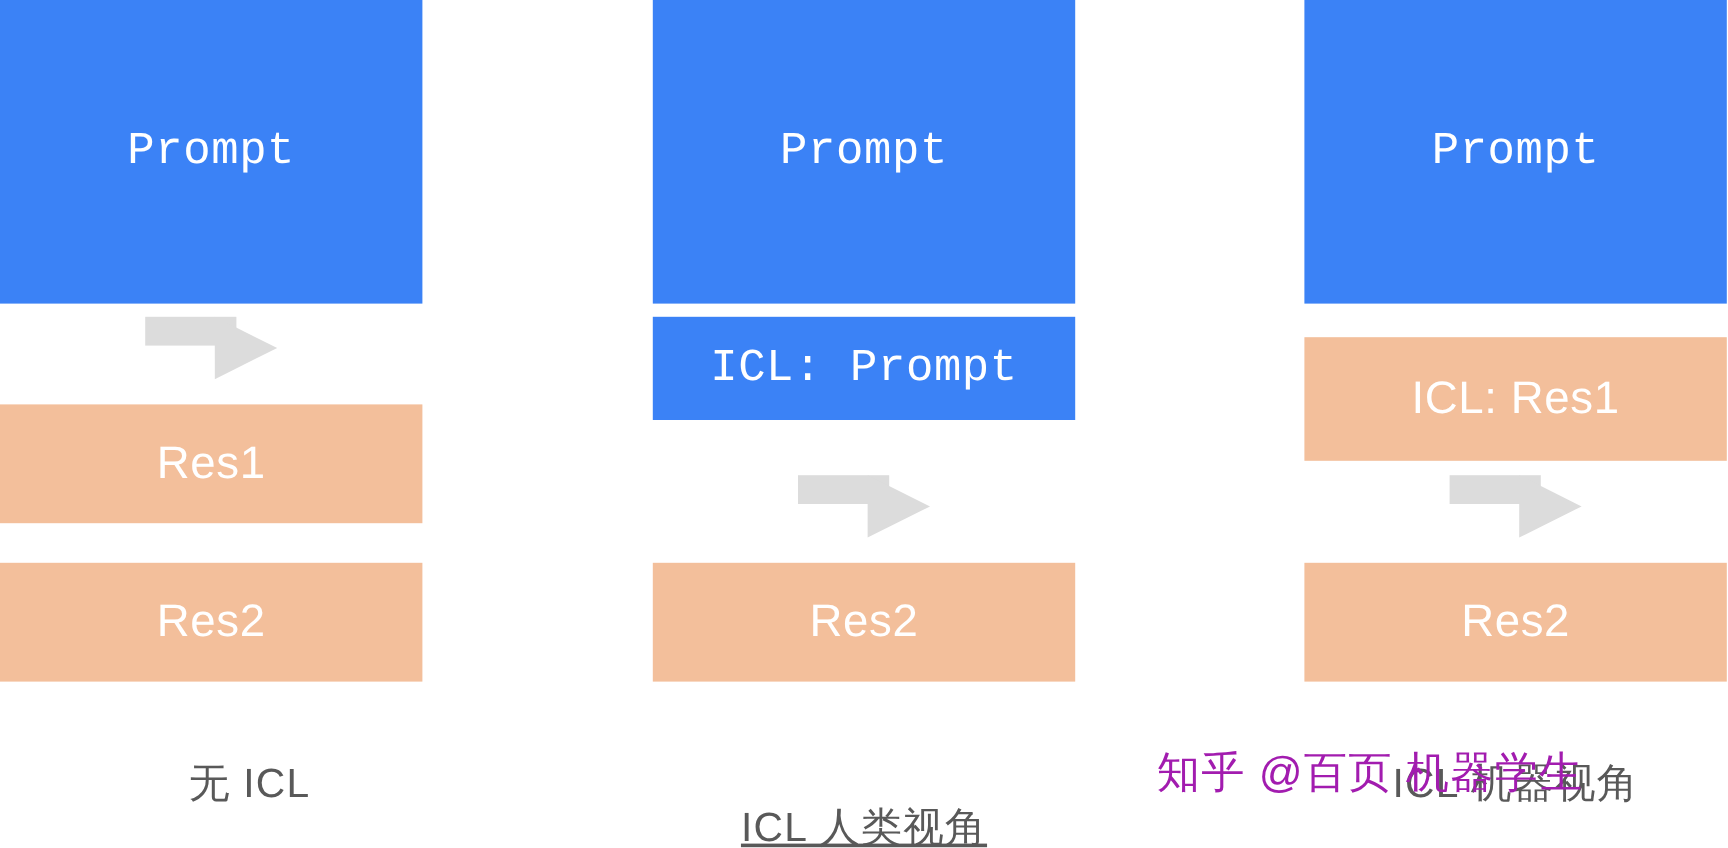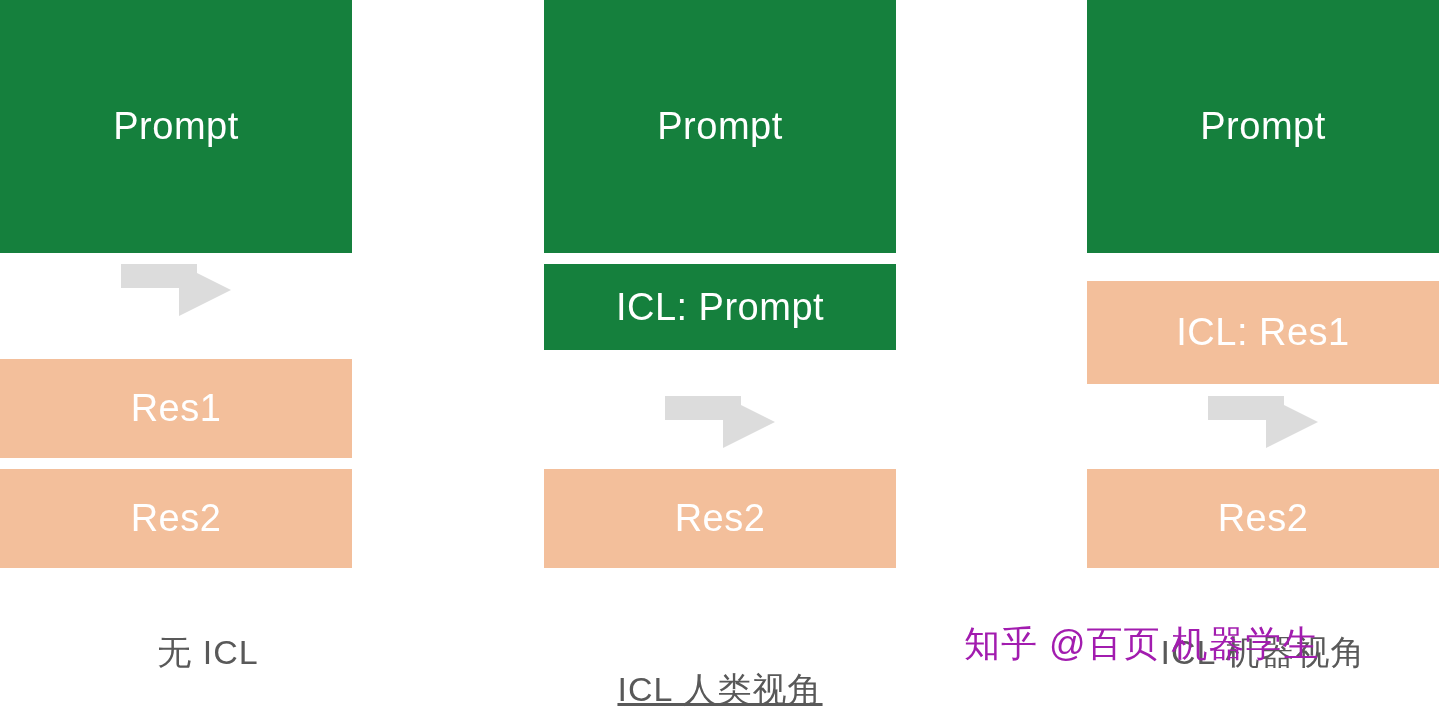--- a/index.html
+++ b/index.html
@@ -30,21 +30,21 @@
     width:352px;
     box-sizing:border-box;
     display:flex;
     align-items:center;
     justify-content:center;
     color:#ffffff;
     font-size:38px;
     letter-spacing:0.5px;
     font-weight:400;
   }
-  .box.blue{background:#15803d;}
+  .box.blue{background:#3b82f6;font-family:Liberation Mono, monospace;}
   .box.orange{background:#f3bf9b;}
 
   
   .arrow{
     position:absolute;
     width:110px;
     height:52px;
   }
   .arrow .shaft{
     position:absolute;
@@ -86,21 +86,21 @@
 <body>
 
 <div class="diagram">
 
   <div class="column col-0">
     <div class="box blue" style="top:0px;height:253px;">Prompt</div>
     <div class="arrow" style="top:264px;left:121px;">
       <div class="shaft"></div>
         <div class="head"></div>
     </div>
-    <div class="box orange" style="top:337px;height:99px;margin-top:22px;">Res1</div>
+    <div class="box orange" style="top:337px;height:99px;">Res1</div>
     <div class="box orange" style="top:469px;height:99px;">Res2</div>
     <div class="caption" style="top:630px;margin-left:32px;">无 ICL</div>
   </div>
 
   <div class="column col-1">
     <div class="box blue" style="top:0px;height:253px;">Prompt</div>
     <div class="box blue" style="top:264px;height:86px;">ICL: Prompt</div>
     <div class="arrow" style="top:396px;left:121px;">
       <div class="shaft"></div>
         <div class="head"></div>

